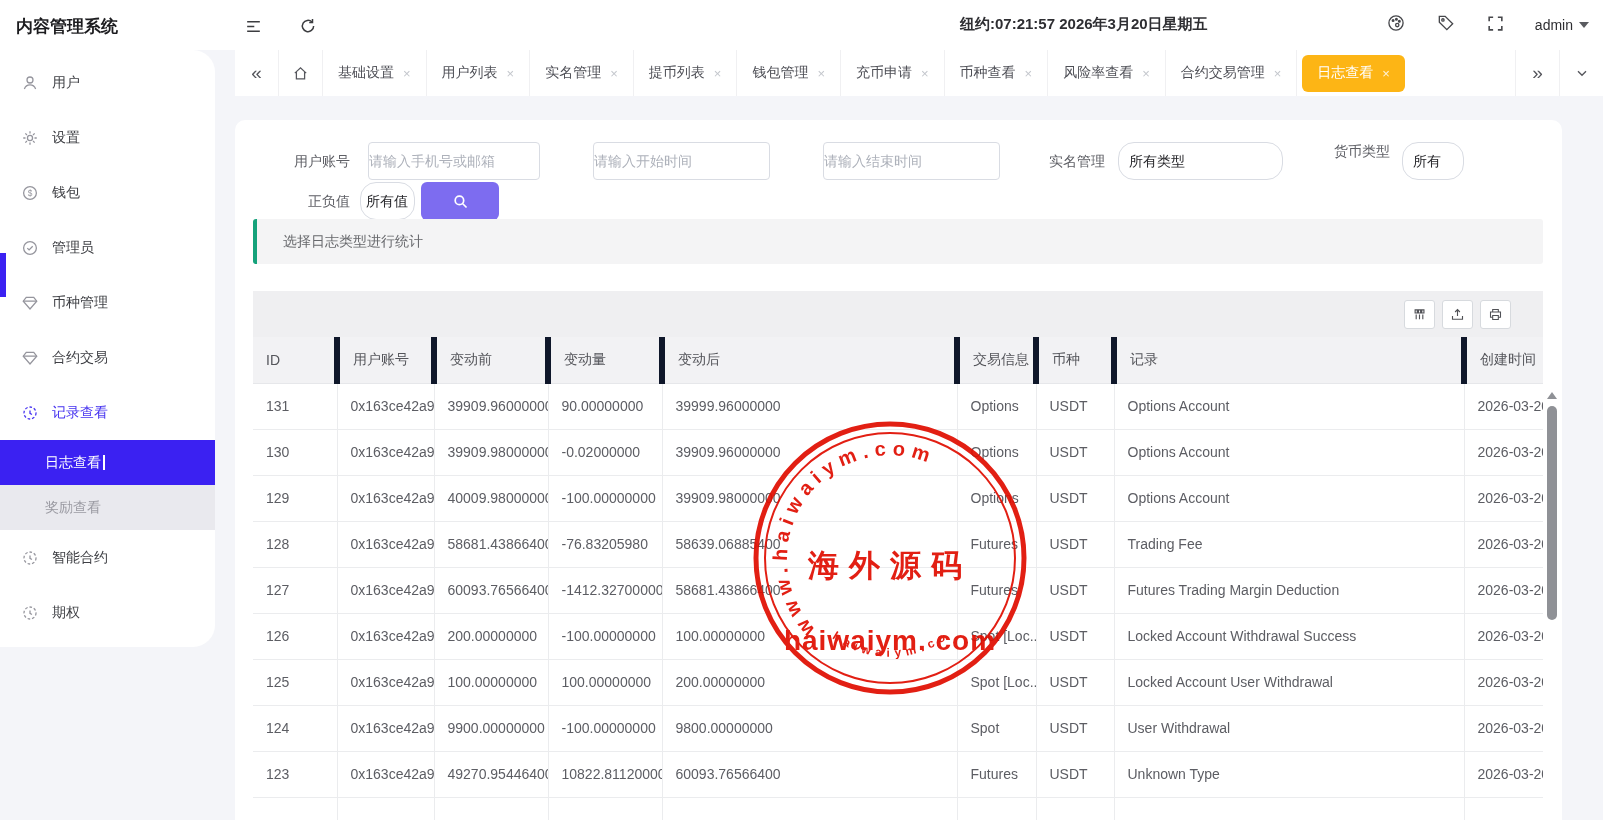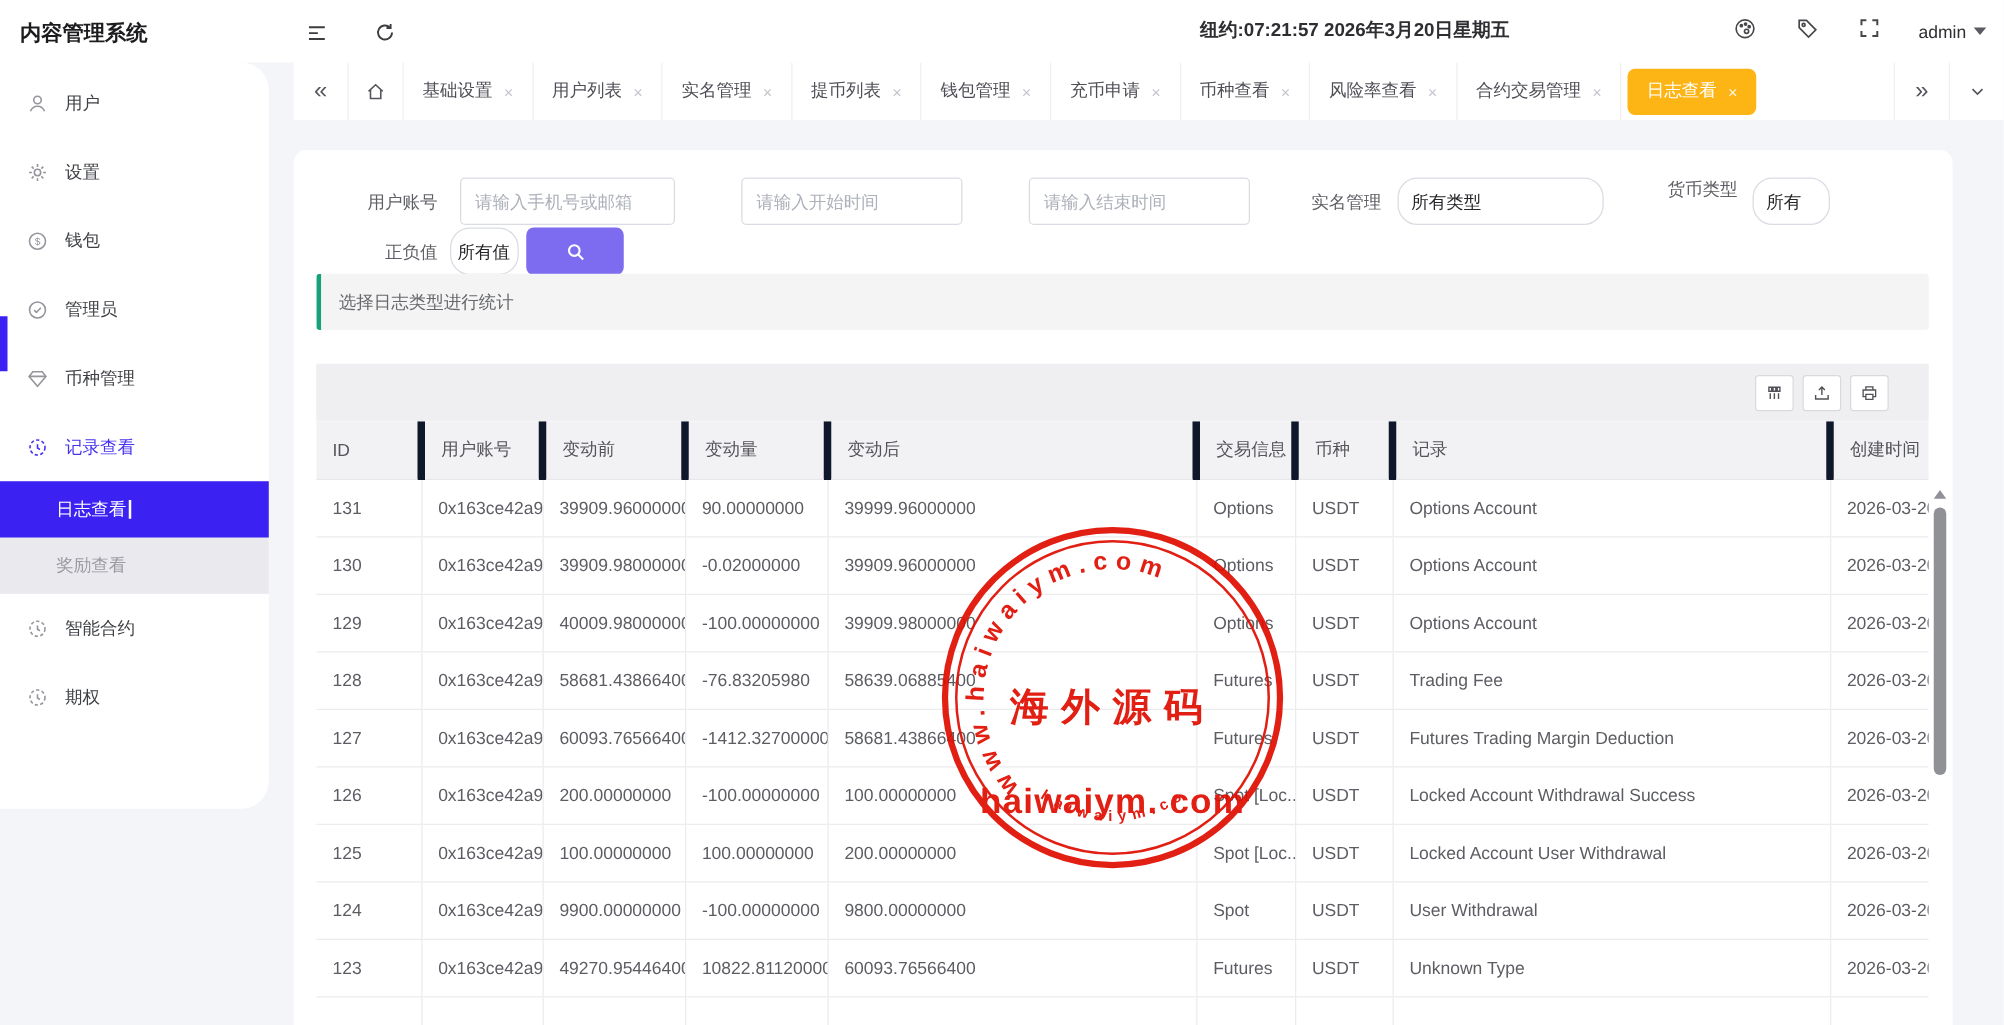--- a/index.html
+++ b/index.html
@@ -33,25 +33,25 @@
   .tab { height:46px; display:flex; align-items:center; gap:9px; padding:0 15px; font-size:14px; color:#4e4f56; border-right:1px solid #f0f0f2; cursor:pointer; white-space:nowrap; }
   .tab .x { color:#c3c6cc; font-size:13px; }
   .tab.active { background:#fdb515; color:#fff; border-radius:6px; height:37px; margin:0 5px; border-right:none; }
   .tab.active .x { color:rgba(255,255,255,.85); }
   .tab-right { margin-left:auto; display:flex; align-items:center; height:46px; }
   .tab-right .tab-ctl { border-left:1px solid #f0f0f2; border-right:none; }
 
   
   .card { position:absolute; left:235px; top:120px; width:1327px; height:700px; background:#fff; border-radius:10px 10px 0 0; z-index:5; }
   .f-label { position:absolute; height:38px; line-height:38px; font-size:14px; color:#5f6066; text-align:right; }
-  .f-input { position:absolute; height:38px; border:1px solid #d9dce3; border-radius:4px; background:#fff; padding:0 11px; font-size:14px; color:#303133; font-family:"Liberation Sans",sans-serif; }
+  .f-input { position:absolute; height:38px; border:1px solid #d9dce3; border-radius:4px; background:#fff; padding:0 0; font-size:14px; color:#303133; font-family:"Liberation Sans",sans-serif; }
   .f-input::placeholder { color:#adb1ba; }
   .f-select { position:absolute; height:38px; line-height:36px; border:1px solid #d9dce3; border-radius:16px; background:#fff; padding:0 10px; font-size:14px; color:#26262a; overflow:hidden; white-space:nowrap; cursor:pointer; }
   .search-btn { position:absolute; width:78px; height:38px; background:#7d6cf0; border:none; border-radius:6px; display:flex; align-items:center; justify-content:center; cursor:pointer; }
-  .alert { position:absolute; left:18px; top:99px; width:1290px; height:45px; background:#f4f4f5; border-left:4px solid #15a27b; border-radius:3px; display:flex; align-items:center; padding-left:14px; font-size:14px; color:#67686c; }
+  .alert { position:absolute; left:18px; top:99px; width:1290px; height:45px; background:#f4f4f5; border-left:4px solid #15a27b; border-radius:3px; display:flex; align-items:center; padding-left:26px; font-size:14px; color:#67686c; }
 
   
   .tbl-toolbar { position:absolute; left:18px; top:171px; width:1290px; height:46px; background:#efeff1; display:flex; align-items:center; justify-content:flex-end; gap:7px; padding-right:32px; }
   .tool-btn { width:31px; height:29px; background:#fff; border:1px solid #d7dade; border-radius:3px; display:flex; align-items:center; justify-content:center; color:#505156; cursor:pointer; }
   .tbl-wrap { position:absolute; left:18px; top:217px; width:1290px; height:483px; overflow:hidden; }
   table { border-collapse:collapse; table-layout:fixed; width:1290px; }
   th { height:46px; background:#f2f2f4; font-size:14px; font-weight:500; color:#54555a; text-align:left; padding:0 0 0 13px; border-right:6px solid #0f172a; border-bottom:1px solid #e6e7ea; white-space:nowrap; overflow:hidden; }
   td { height:46px; font-size:14px; color:#5c5d63; padding:0 0 0 13px; border-right:1px solid #ebecee; border-bottom:1px solid #ebecee; white-space:nowrap; overflow:hidden; background:#fff; }
   th:last-child, td:last-child { border-right:none; }
   tr.stub td { height:25px; border-bottom:none; }
@@ -142,20 +142,27 @@
         <path d="M8.4 12.2l2.4 2.4 4.8-5"></path>
       </svg>
     <span>管理员</span>
   </div>
   <div class="side-item">
     <svg width="18" height="18" viewBox="0 0 24 24" fill="none" stroke="currentColor" stroke-width="1.7">
         <path d="M7 4.5h10l4 5-9 10.5L3 9.5z"></path>
         <path d="M3 9.5h18"></path>
       </svg>
     <span>币种管理</span>
+  </div>
+  <div class="side-item">
+    <svg width="18" height="18" viewBox="0 0 24 24" fill="none" stroke="currentColor" stroke-width="1.7">
+        <path d="M7 4.5h10l4 5-9 10.5L3 9.5z"></path>
+        <path d="M3 9.5h18"></path>
+      </svg>
+    <span>合约交易</span>
   </div>
   <div class="side-item parent-active">
     <svg width="18" height="18" viewBox="0 0 24 24" fill="none" stroke="currentColor" stroke-width="1.7">
         <circle cx="12" cy="12" r="8" stroke-dasharray="3.5 2.5"></circle>
         <path d="M12 8.5v4l2.6 1.6"></path>
       </svg>
     <span>记录查看</span>
   </div>
 
   <div class="submenu">

